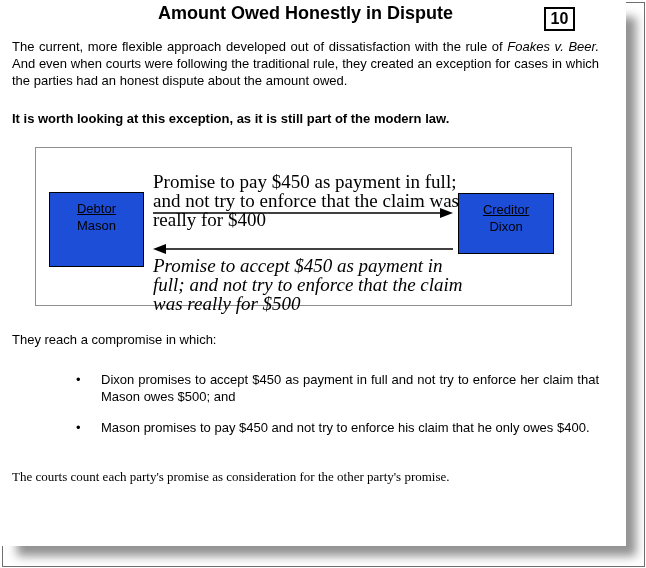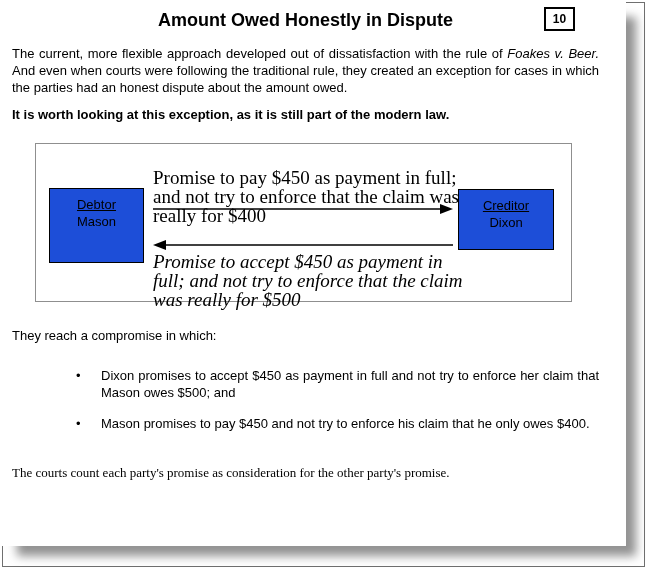--- a/index.html
+++ b/index.html
@@ -17,39 +17,39 @@
     border: 1px solid #6f6f6f;
     background: #fff;
   }
   .page {
     position: absolute;
     left: 1px; top: 1px;
     width: 625px; height: 545px;
     background: #fff;
     box-shadow: 13px 13px 9px -3px rgba(110,110,110,0.75);
   }
-  .content { padding: 7px 27px 0 11px; font-size: 13px; line-height: 17px; }
+  .content { padding: 0 27px 0 11px; font-size: 13px; line-height: 17px; }
   .title {
     text-align: center;
     font-size: 18px;
     line-height: 24px;
     font-weight: bold;
     margin-bottom: 13px;
   }
   .slide-number-box {
     position: absolute;
     left: 543px; top: 6px;
     width: 31px; height: 24px;
     border: 2px solid #000;
     display: flex; align-items: center; justify-content: center;
-    font-weight: bold; font-size: 12px;
+    font-weight: bold; font-size: 16px;
     background: #fff;
   }
   p.body-par { text-align: justify; }
-  .p1 { margin-bottom: 10px; }
+  .p1 { margin-bottom: 21px; }
   .p2 { margin-bottom: 20px; font-weight: bold; }
   .p3 { margin-bottom: 8px; }
   .diagram {
     position: relative;
     margin-left: 23px;
     width: 537px; height: 159px;
     border: 1px solid #8f8f8f;
     margin-bottom: 25px;
     background: #fff;
   }

